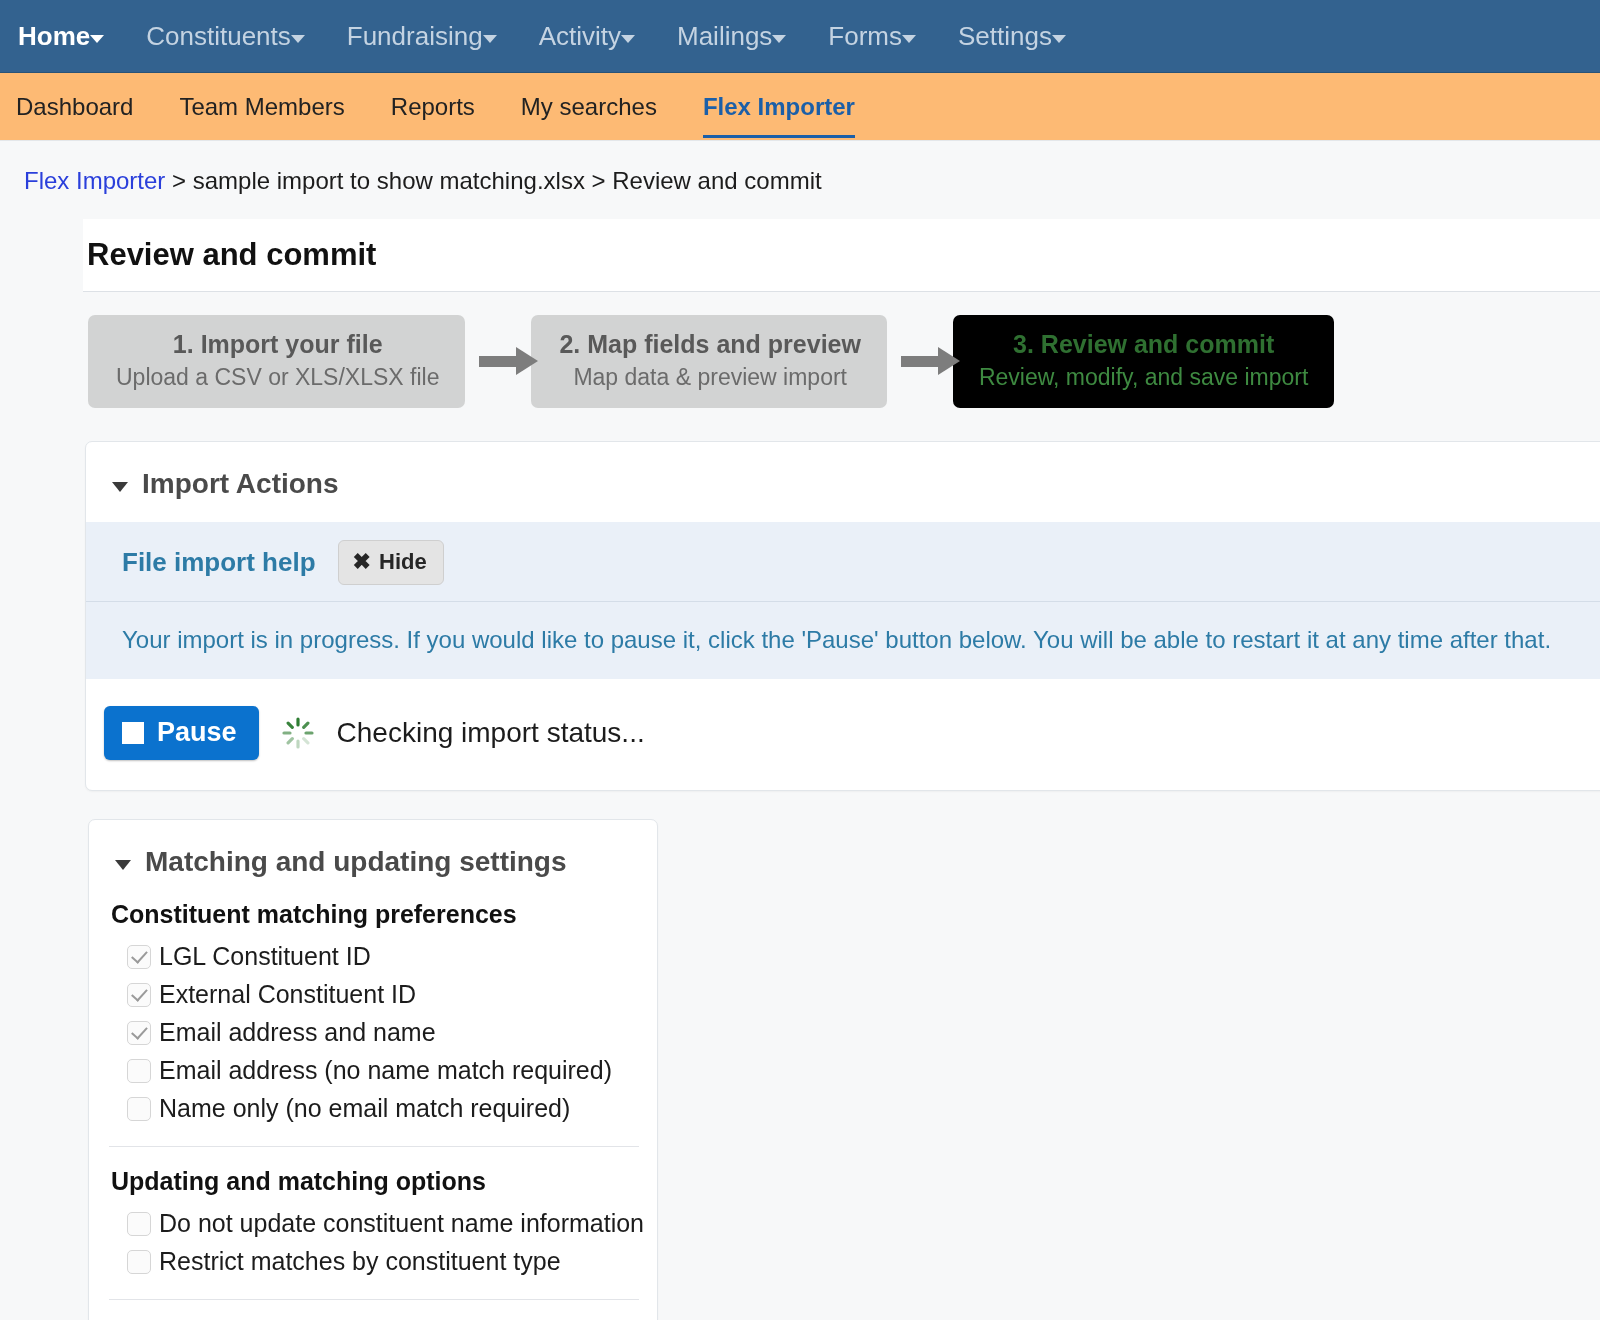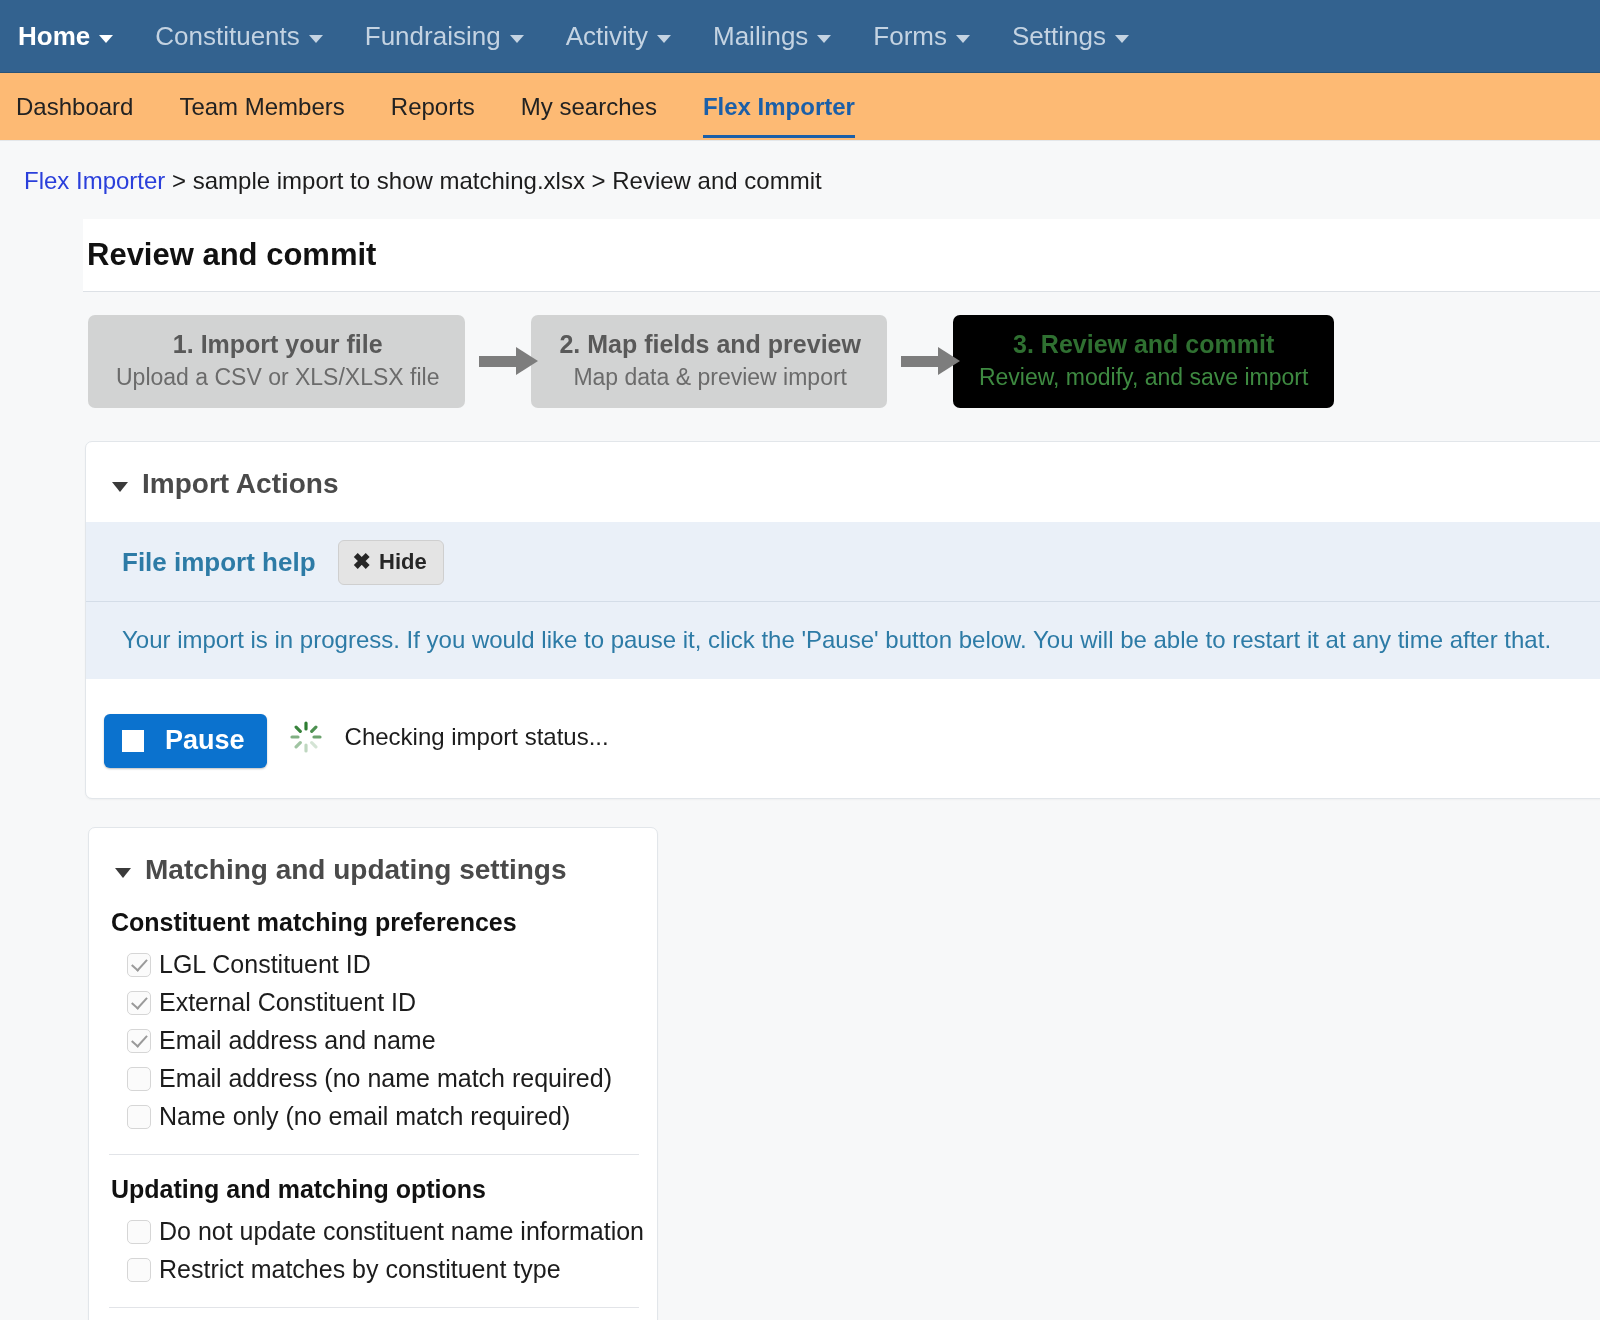--- a/index.html
+++ b/index.html
@@ -17,21 +17,20 @@
     height: 73px;
     background: #33628f;
     display: flex;
     align-items: center;
     padding-left: 18px;
     border-bottom: 1px solid #2a5478;
   }
   .nav-item {
     display: flex;
     align-items: center;
-    gap: 9px;
     color: #c4d3e2;
     font-size: 26px;
     margin-right: 42px;
     white-space: nowrap;
     cursor: pointer;
   }
   .nav-item.active { color: #ffffff; font-weight: bold; }
   .caret {
     display: inline-block;
     width: 0; height: 0;
@@ -232,33 +231,32 @@
   #pause-btn {
     background: #0b72ce;
     border: none;
     border-radius: 6px;
     color: #ffffff;
     font-size: 27px;
     font-weight: bold;
     padding: 11px 22px 12px 18px;
     display: flex;
     align-items: center;
-    gap: 21px;
+    gap: 13px;
     cursor: pointer;
     font-family: "Liberation Sans", sans-serif;
     box-shadow: 0 1px 2px rgba(0,0,0,0.25);
-    margin-top: 8px;
   }
   .pause-square {
     width: 22px; height: 22px;
     background: #ffffff;
   }
   .spinner { width: 34px; height: 34px; }
   #status-text {
-    font-size: 24px;
+    font-size: 28px;
     color: #1c1c1c;
   }
 
   
   #settings-card {
     margin-left: 88px;
     margin-top: 28px;
     width: 570px;
     padding-bottom: 26px;
   }

